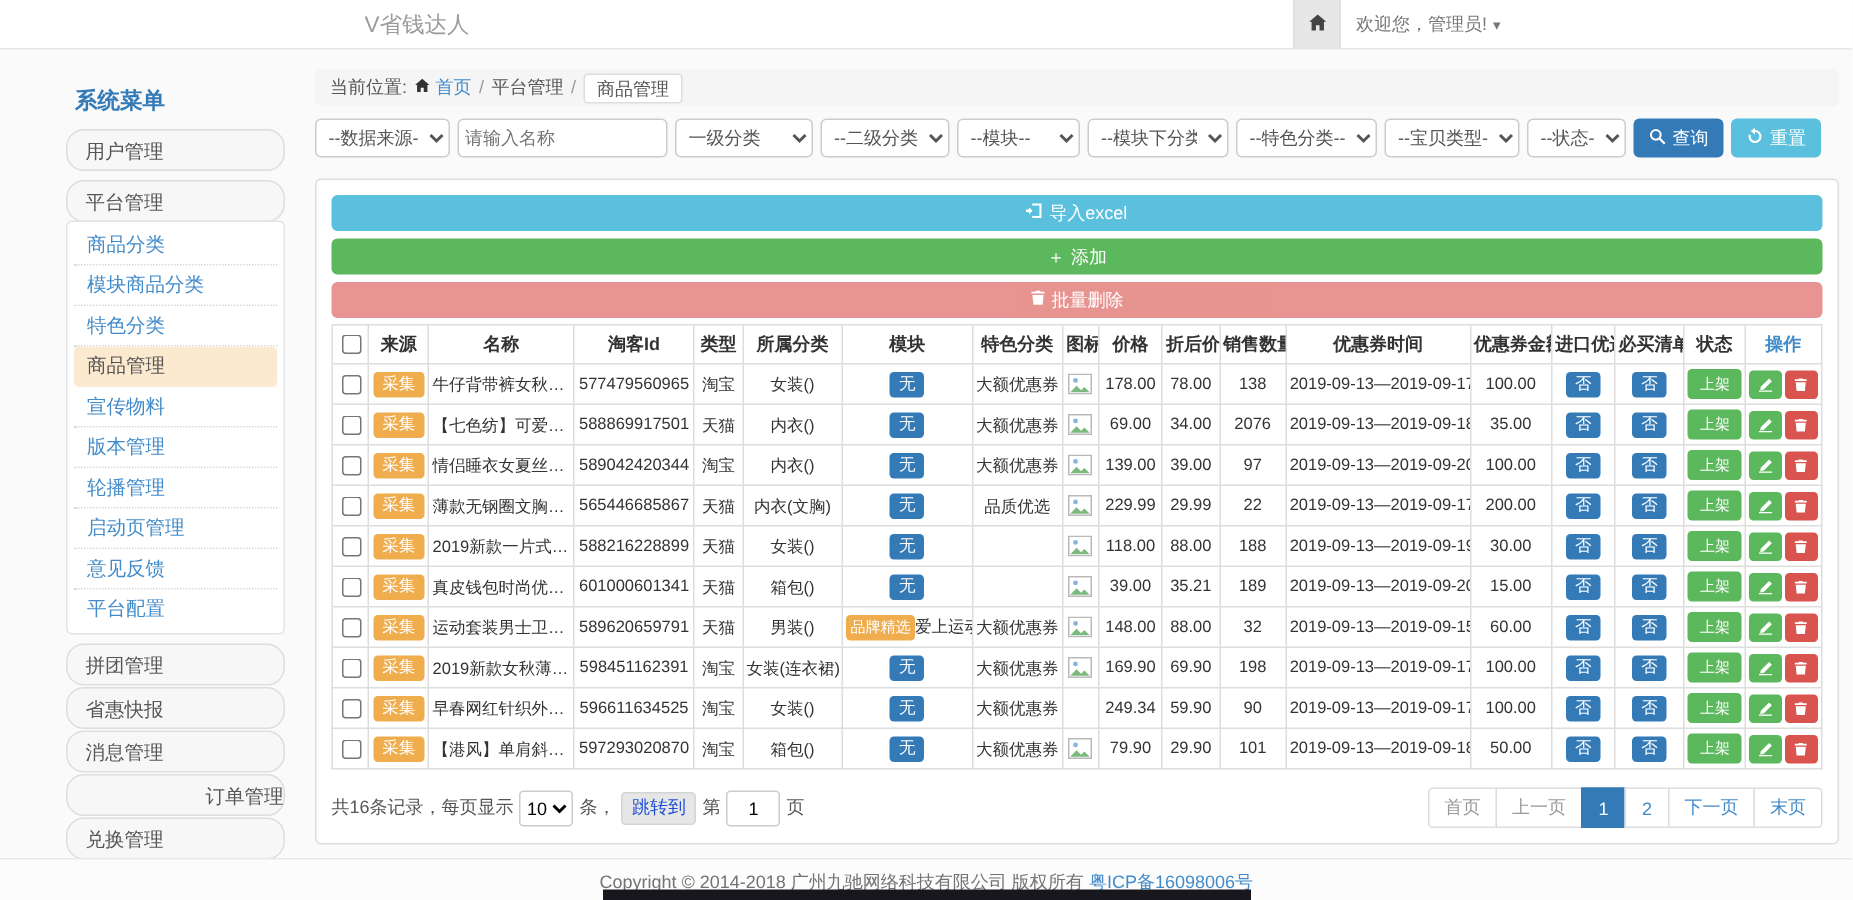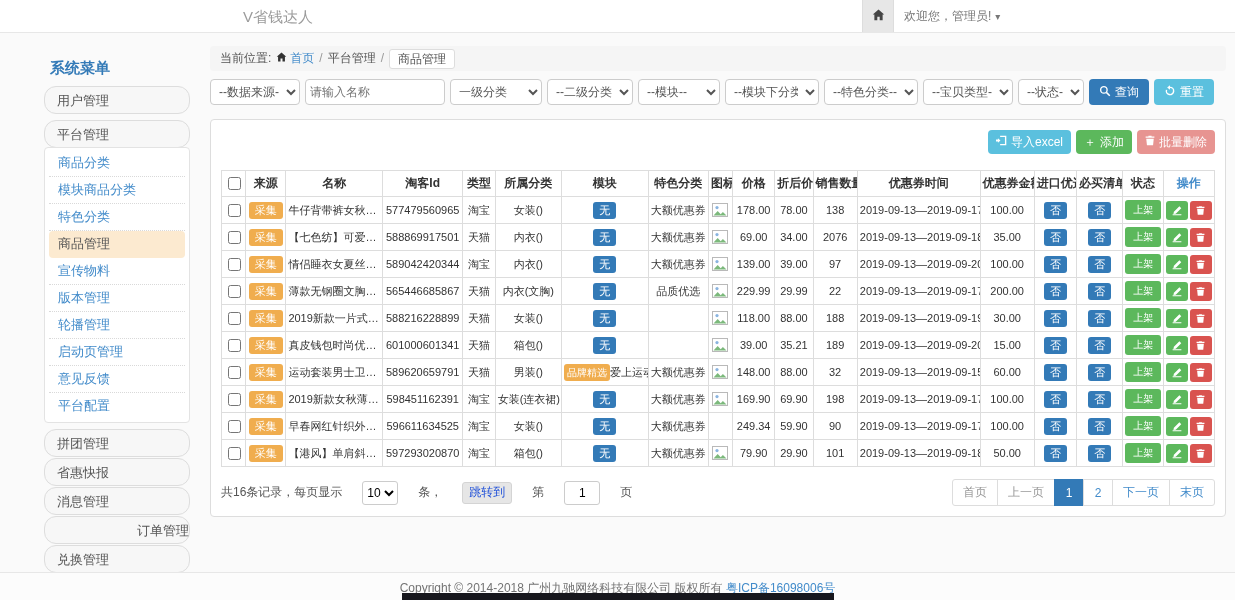--- a/index.html
+++ b/index.html
@@ -36,40 +36,40 @@
     height:26px; border:1px solid #ccc; border-radius:4px; background:#fff; color:#555; font-size:12px; padding:0 4px;
     font-family:"Liberation Sans","DejaVu Sans",sans-serif;
   }
   .btn { display:inline-flex; align-items:center; justify-content:center; gap:4px; height:26px; padding:0 10px; border:none; border-radius:4px; color:#fff; font-size:12px; cursor:pointer; font-family:inherit; }
   .btn-primary { background:#337ab7; }
   .btn-info { background:#5bc0de; }
   .btn-success { background:#5cb85c; }
   .btn-danger-soft { background:#d9534f; opacity:.62; }
   
   .panel { margin-top:14px; background:#fff; border:1px solid #ddd; border-radius:4px; padding:10px; }
-  .toolbar { display:flex; justify-content:flex-end; gap:5px; margin-bottom:16px; }
+  .toolbar { display:flex; justify-content:flex-start; gap:5px; margin-bottom:4px;flex-direction:column; }
   .toolbar .btn { height:24px; padding:0 8px; }
   
   table.grid { width:100%; border-collapse:collapse; table-layout:fixed; font-size:11px; }
   .grid th, .grid td { border:1px solid #ddd; text-align:center; padding:3px 2px; height:26px; overflow:hidden; white-space:nowrap; }
   .grid th { font-size:12px; font-weight:bold; color:#333; height:25px; }
   .grid th.op-col { color:#428bca; }
   .grid td.name-cell { text-overflow:ellipsis; }
   .badge { display:inline-block; color:#fff; border-radius:3px; padding:2px 6px; font-size:11px; line-height:13px; }
   .badge-orange { background:#f0ad4e; }
   .badge-blue { background:#337ab7; cursor:pointer; }
   .badge-sm { font-size:10px; padding:2px 3px; }
   .btn-status { background:#5cb85c; color:#fff; border:none; border-radius:3px; padding:3px 8px; font-size:10px; cursor:pointer; font-family:inherit; }
   .op-btn { display:inline-flex; align-items:center; justify-content:center; width:22px; height:19px; border:none; border-radius:3px; cursor:pointer; vertical-align:middle; }
   .op-edit { background:#5cb85c; margin-right:2px; }
   .op-del { background:#d9534f; }
   .img-ph { display:inline-block; vertical-align:middle; }
   
   .pagerow { margin-top:12px; display:flex; justify-content:space-between; align-items:center; color:#555; }
-  .pagerow .left { display:flex; align-items:center; gap:20px; }
+  .pagerow .left { display:flex; align-items:center; gap:4px; }
   .pagerow select { height:24px; border:1px solid #ccc; border-radius:3px; background:#fff; font-size:12px; font-family:inherit; }
   .jump-btn { background:#e6e6e6; border:1px solid #d4d4d4; border-radius:3px; height:22px; padding:0 6px; font-size:12px; color:#1d4ed8; cursor:pointer; font-family:inherit; }
   .jump-input { width:36px; height:24px; border:1px solid #ccc; border-radius:3px; text-align:center; font-size:12px; font-family:inherit; }
   .pager { display:flex; }
   .page-btn { min-width:30px; height:27px; padding:0 10px; display:inline-flex; align-items:center; justify-content:center; background:#fff; border:1px solid #ddd; margin-left:-1px; color:#428bca; font-size:12px; cursor:pointer; }
   .page-btn.first { border-radius:3px 0 0 3px; margin-left:0; }
   .page-btn.last { border-radius:0 3px 3px 0; }
   .page-btn.disabled { color:#999; cursor:default; }
   .page-btn.active { background:#337ab7; border-color:#337ab7; color:#fff; }
   

